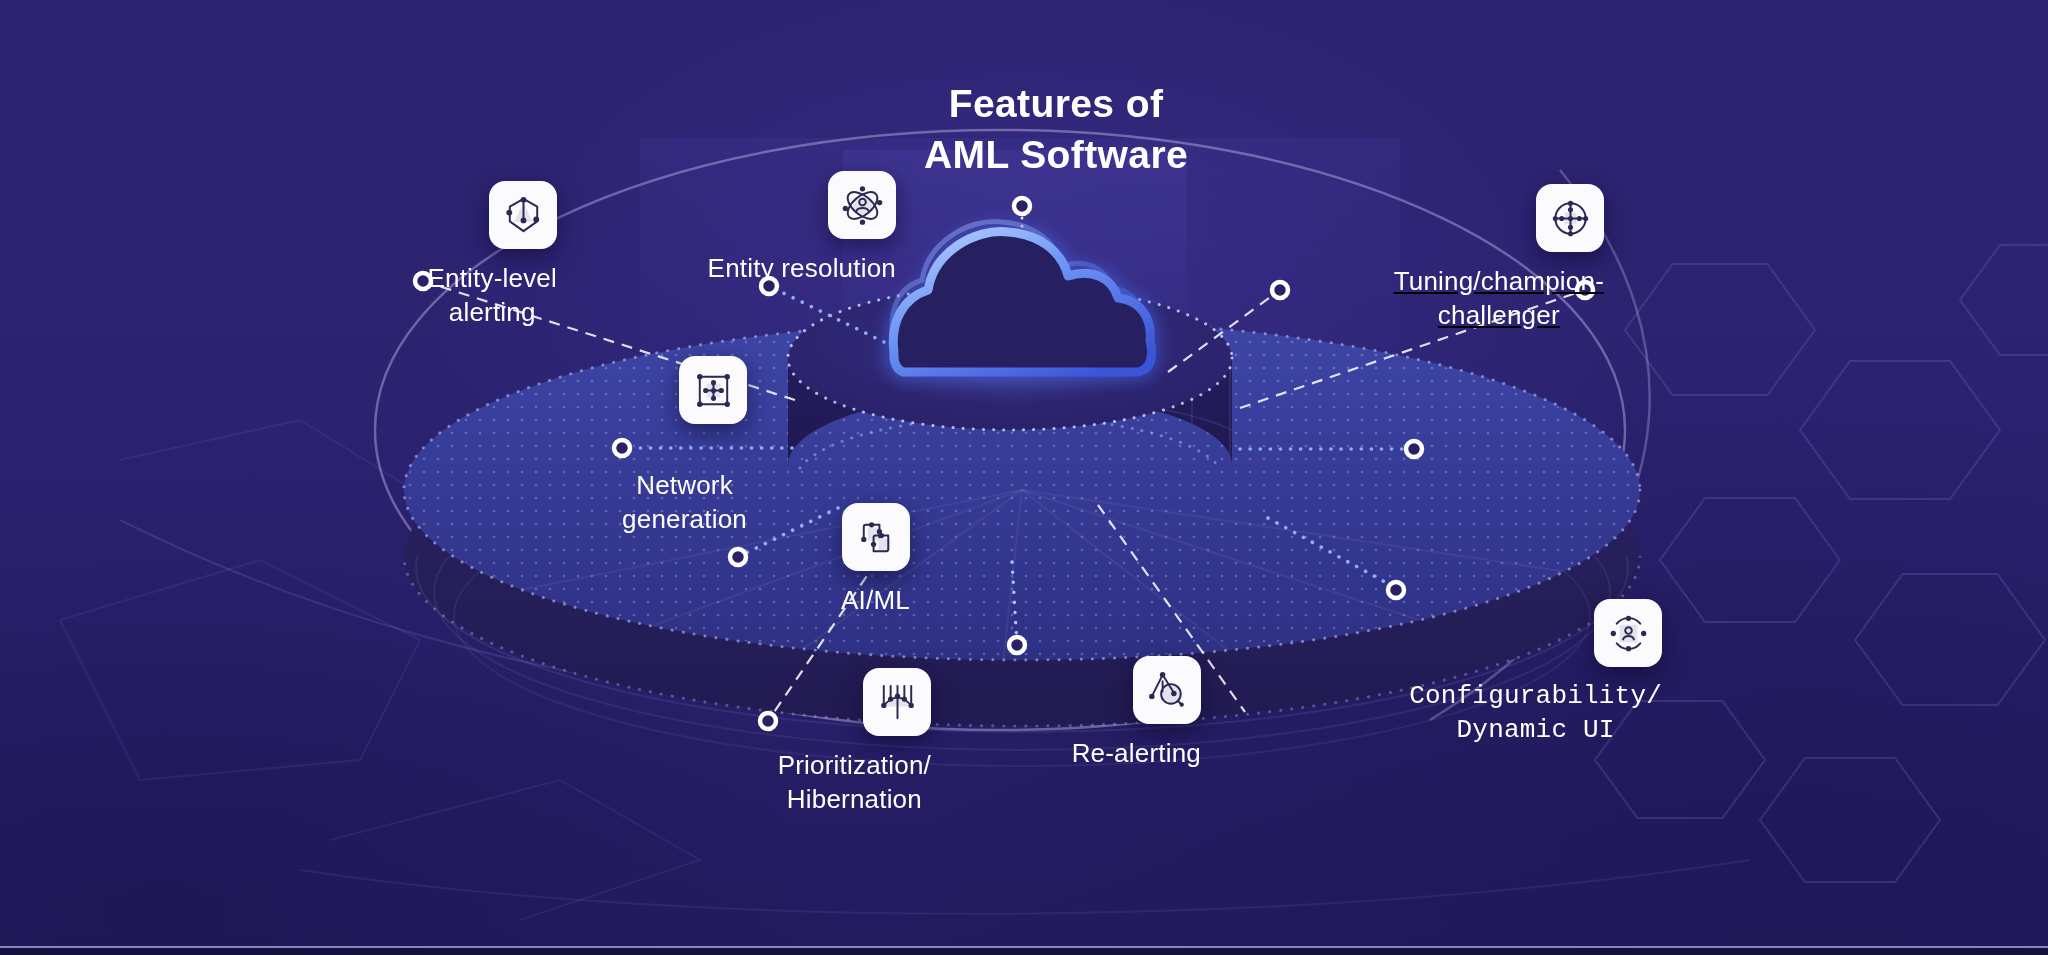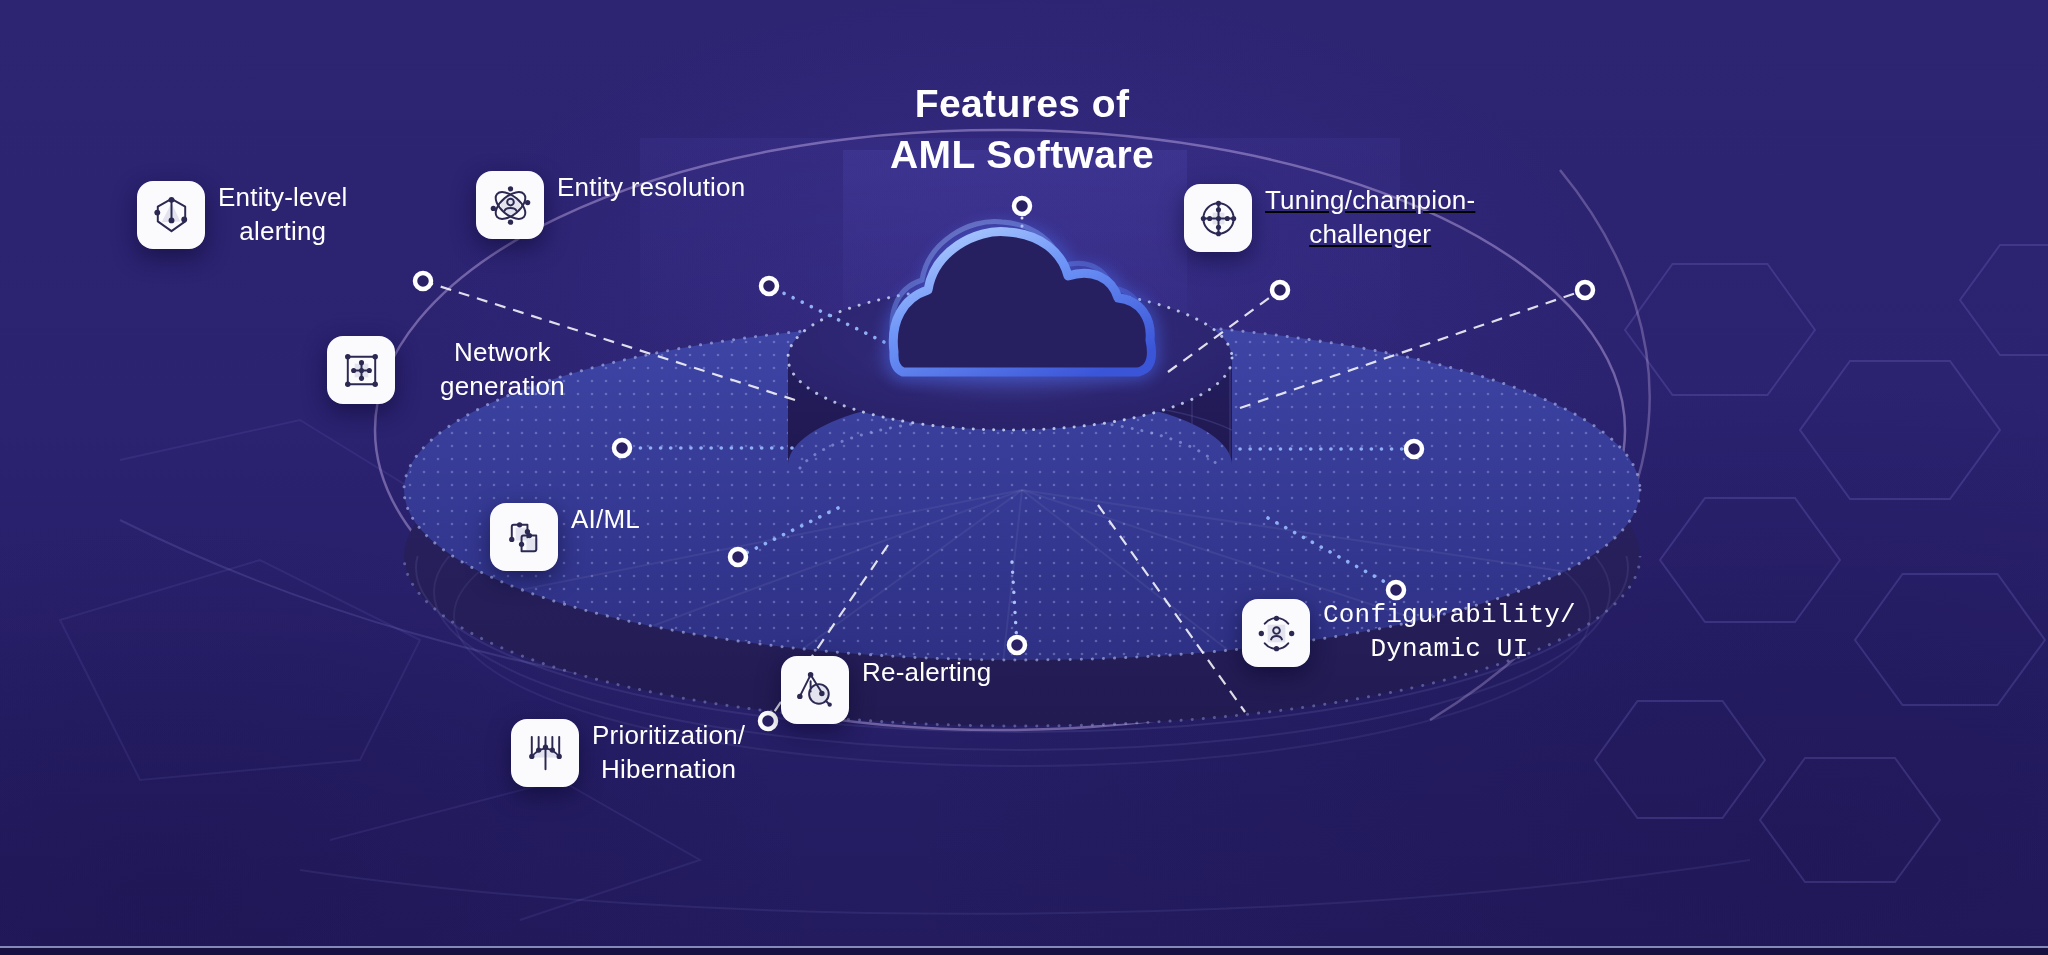--- a/index.html
+++ b/index.html
@@ -8,25 +8,25 @@
     font-family:"Liberation Sans",sans-serif;
     background:
       radial-gradient(950px 520px at 50% 32%, rgba(62,52,150,.55) 0%, rgba(62,52,150,0) 62%),
       radial-gradient(1500px 800px at 88% 90%, rgba(28,20,80,.55) 0%, rgba(28,20,80,0) 60%),
       radial-gradient(1200px 700px at 8% 95%, rgba(26,18,76,.5) 0%, rgba(26,18,76,0) 55%),
       linear-gradient(180deg,#2d2472 0%,#2b2270 45%,#271f68 72%,#231b5e 100%);
   }
   .stage{position:absolute;inset:0;}
   svg.scene{position:absolute;left:0;top:0;}
   .title{
-    position:absolute;left:1022px;top:78px;transform:translateX(-50%);
+    position:absolute;left:1056px;top:78px;transform:translateX(-50%);
     color:#fff;font-size:39px;font-weight:700;line-height:1.32;text-align:center;
     white-space:pre-line;letter-spacing:.4px;width:620px;
   }
-  .feature{position:absolute;display:flex;flex-direction:row;align-items:flex-start;gap:13px;transform:translateX(-50%);width:420px;}
+  .feature{position:absolute;display:flex;flex-direction:column;align-items:flex-end;gap:13px;transform:translateX(-50%);width:420px;}
   .tile{
     width:68px;height:68px;border-radius:16px;background:#fbfbfe;
     box-shadow:0 8px 22px rgba(8,6,40,.5);
     display:flex;align-items:center;justify-content:center;flex:0 0 auto;
   }
   .tile svg{width:47px;height:47px;display:block;}
   .label{
     color:#fff;font-size:26px;font-weight:500;line-height:1.3;text-align:center;
     white-space:pre-line;letter-spacing:.2px;
   }
@@ -219,21 +219,21 @@
       <path class="g" d="M 18 29.5 C 19 25.5 29 25.5 30 29.5"></path>
       <circle class="gd" cx="24" cy="7" r="2.7"></circle>
           <circle class="gd" cx="6.5" cy="27" r="2.7"></circle>
       <circle class="gd" cx="41.5" cy="21" r="2.7"></circle>
           <circle class="gd" cx="24" cy="41" r="2.7"></circle>
     </svg>
   </div>
   <div class="label">Entity resolution</div>
 </div>
 
-<div class="feature" style="left:537px;top:336px;gap:45px;">
+<div class="feature" style="left:537px;top:356px;gap:45px;">
   <div class="tile">
     <svg viewBox="0 0 48 48">
       <rect class="gl" x="17" y="17" width="14" height="14"></rect>
       <rect class="g" x="10" y="10" width="28" height="28"></rect>
       <path class="g" d="M 24 16 L 24 32 M 16 24 L 32 24" stroke-width="1.8"></path>
       <circle class="gd" cx="10" cy="10" r="2.8"></circle>
           <circle class="gd" cx="38" cy="10" r="2.8"></circle>
       <circle class="gd" cx="10" cy="38" r="2.8"></circle>
           <circle class="gd" cx="38" cy="38" r="2.8"></circle>
       <circle class="gd" cx="24" cy="16" r="2.6"></circle>
@@ -257,21 +257,21 @@
       <circle class="gd" cx="19" cy="11" r="2.7"></circle>
           <circle class="gd" cx="27" cy="18" r="2.7"></circle>
       <circle class="gd" cx="11" cy="26" r="2.7"></circle>
           <circle class="gd" cx="21" cy="31" r="2.7"></circle>
       <circle class="gd" cx="29" cy="22" r="2.7"></circle>
     </svg>
   </div>
   <div class="label">AI/ML</div>
 </div>
 
-<div class="feature" style="left:721px;top:719px;">
+<div class="feature" style="left:721px;top:668px;">
   <div class="tile">
     <svg viewBox="0 0 48 48">
       <path class="gl" d="M 10 28 Q 24 12 38 28 Z"></path>
       <path class="g" d="M 10 7 L 10 27 M 17 7 L 17 20.5 M 24 7 L 24 40 M 31 7 L 31 20.5 M 38 7 L 38 27" stroke-width="1.8"></path>
       <path class="g" d="M 10 27 Q 24 11 38 27" stroke-width="1.8"></path>
       <circle class="gd" cx="10" cy="27" r="2.7"></circle>
           <circle class="gd" cx="17" cy="20.5" r="2.7"></circle>
       <circle class="gd" cx="24" cy="17.5" r="2.7"></circle>
           <circle class="gd" cx="31" cy="20.5" r="2.7"></circle>
       <circle class="gd" cx="38" cy="27" r="2.7"></circle>

